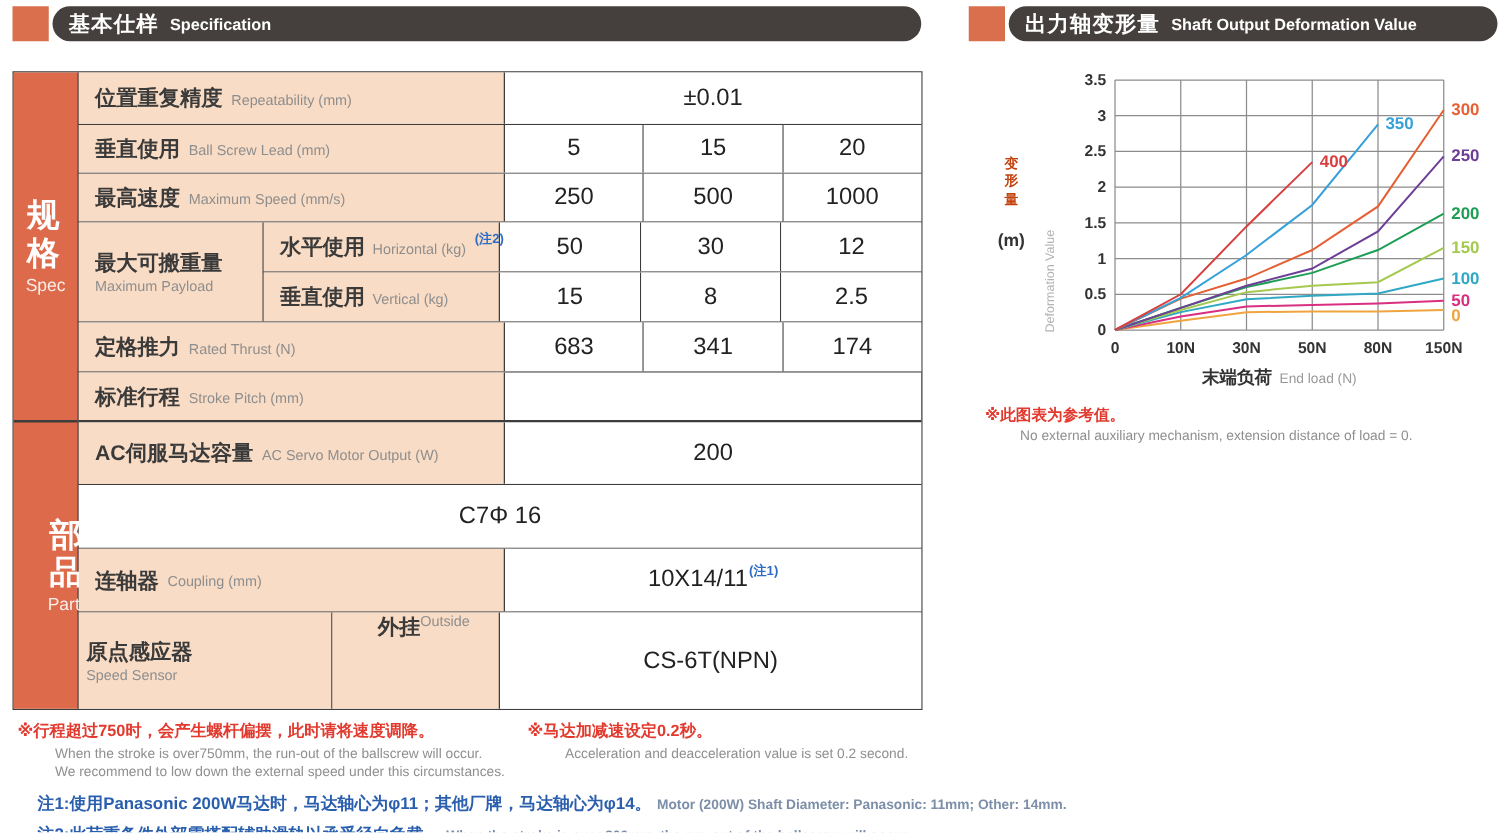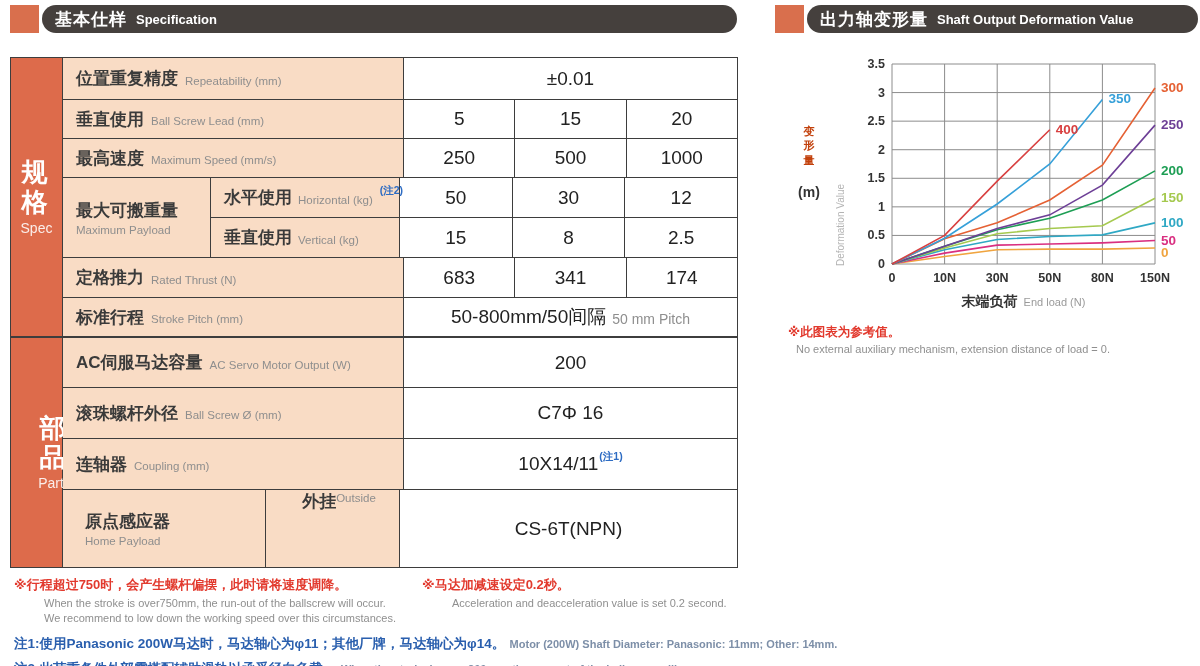--- a/index.html
+++ b/index.html
@@ -43,50 +43,50 @@
   .pair-group{width:148px;background:#f9dcc5;border-right:1px solid #3d3d3d;box-sizing:border-box;
               display:flex;flex-direction:column;justify-content:center;padding-left:13px;}
   .pair-right{flex:1;display:flex;flex-direction:column;}
   .prow{flex:1;display:flex;}
   .prow.first{border-bottom:1px solid #3d3d3d;box-sizing:border-box;}
   .sub-lbl{width:189px;background:#f9dcc5;border-right:1px solid #3d3d3d;box-sizing:border-box;
            display:flex;align-items:center;padding-left:13px;gap:6px;}
   .stack-en{font-size:11.5px;color:#8e8e8e;margin-top:2px;}
 
   .home-lbl{width:203px;background:#f9dcc5;border-right:1px solid #3d3d3d;box-sizing:border-box;
-            display:flex;flex-direction:column;justify-content:center;padding-left:22px;}
+            display:flex;flex-direction:column;justify-content:center;padding-left:6px;}
   .home-sub{width:134px;background:#f9dcc5;border-right:1px solid #3d3d3d;box-sizing:border-box;
             display:flex;flex-direction:row;justify-content:center;padding-left:13px;}
 
   
   .foot{position:absolute;left:14px;top:576px;width:1180px;}
   .foot-row{display:flex;}
   .fcol1{width:408px;}
   .fred{font-size:13px;font-weight:bold;color:#e23a2e;margin-bottom:2px;}
   .fgray{font-size:11px;color:#8f8f8f;margin-left:30px;line-height:1.35;}
-  .fblue-line{margin-top:5px;line-height:1.55;}
+  .fblue-line{margin-top:5px;line-height:1.55;margin-left:16px;}
   .fblue{font-size:13.5px;font-weight:bold;color:#2a5fae;}
   .fblue-en{font-size:11px;font-weight:bold;color:#7d8fa8;}
 
   
   .chart-wrap{position:absolute;left:786px;top:52px;display:flex;}
   .ylab{width:62px;position:relative;height:230px;}
   .ylab-zh{position:absolute;left:14px;top:72px;width:18px;font-size:11px;font-weight:bold;color:#c2410c;
            line-height:1.3;word-break:break-all;text-align:center;}
   .ylab-m{position:absolute;left:6px;top:132px;width:34px;text-align:center;font-size:14px;font-weight:bold;color:#333;}
   .ylab-en{position:absolute;right:2px;top:14px;height:200px;writing-mode:vertical-rl;transform:rotate(180deg);
            color:#b3b3b3;font-size:10px;display:flex;align-items:center;}
   .tick{font:bold 12.5px "Liberation Sans",sans-serif;fill:#333;}
   .slabel{font:bold 13.5px "Liberation Sans",sans-serif;}
   .xtitle-zh{font:bold 14px "Liberation Sans",sans-serif;fill:#333;}
   .xtitle-en{font:11px "Liberation Sans",sans-serif;fill:#9a9a9a;}
 
   .chart-note{position:absolute;left:788px;top:324px;}
   .cn-red{font-size:12.5px;font-weight:bold;color:#e23a2e;}
-  .cn-gray{font-size:11px;color:#8f8f8f;margin-left:8px;margin-top:2px;}
+  .cn-gray{font-size:11px;color:#8f8f8f;margin-left:28px;margin-top:2px;}
 </style>
 </head>
 <body>
 
 <div class="sheet">
 
   <div class="hdr hdr-left">
     <div class="hdr-square"></div>
     <div class="hdr-bar">
       <span class="hdr-zh">基本仕样</span>
@@ -180,57 +180,49 @@
         <div class="val">683</div>
         <div class="val">341</div>
         <div class="val">174</div>
       </div>
 
       <div class="trow thick" style="height:40px">
         <div class="lbl">
           <span class="zh">标准行程</span>
           <span class="en">Stroke Pitch (mm)</span>
         </div>
-        <div class="val">
-          <span>50-800mm/50间隔</span>
-          <span class="stroke-en">50 mm Pitch</span>
-        </div>
       </div>
 
       <div class="trow" style="height:50px">
         <div class="lbl">
           <span class="zh">AC伺服马达容量</span>
           <span class="en">AC Servo Motor Output (W)</span>
         </div>
         <div class="val">200</div>
       </div>
 
       <div class="trow" style="height:51px">
-        <div class="lbl">
-          <span class="zh">滚珠螺杆外径</span>
-          <span class="en">Ball Screw Ø (mm)</span>
-        </div>
         <div class="val">C7Φ 16</div>
       </div>
 
       <div class="trow" style="height:51px">
         <div class="lbl">
           <span class="zh">连轴器</span>
           <span class="en">Coupling (mm)</span>
         </div>
         <div class="val">
           <span>10X14/11</span>
           <span class="sup">(注1)</span>
         </div>
       </div>
 
       <div class="trow last">
         <div class="home-lbl">
           <span class="zh">原点感应器</span>
-          <span class="stack-en">Home Payload</span>
+          <span class="stack-en">Speed Sensor</span>
         </div>
         <div class="home-sub">
           <span class="zh">外挂</span>
           <span class="stack-en">Outside</span>
         </div>
         <div class="val">CS-6T(NPN)</div>
       </div>
 
     </div>
   </div>
@@ -295,21 +287,21 @@
   <div class="chart-note">
     <div class="cn-red">※此图表为参考值。</div>
     <div class="cn-gray">No external auxiliary mechanism, extension distance of load = 0.</div>
   </div>
 
   <div class="foot">
     <div class="foot-row">
       <div class="fcol1">
         <div class="fred">※行程超过750时，会产生螺杆偏摆，此时请将速度调降。</div>
         <div class="fgray">When the stroke is over750mm, the run-out of the ballscrew will occur.</div>
-        <div class="fgray">We recommend to low down the working speed over this circumstances.</div>
+        <div class="fgray">We recommend to low down the external speed under this circumstances.</div>
       </div>
       <div>
         <div class="fred">※马达加减速设定0.2秒。</div>
         <div class="fgray">Acceleration and deacceleration value is set 0.2 second.</div>
       </div>
     </div>
     <div class="fblue-line">
       <span class="fblue">注1:使用Panasonic 200W马达时，马达轴心为φ11；其他厂牌，马达轴心为φ14。</span>
       <span class="fblue-en">Motor (200W) Shaft Diameter: Panasonic: 11mm; Other: 14mm.</span>
     </div>

